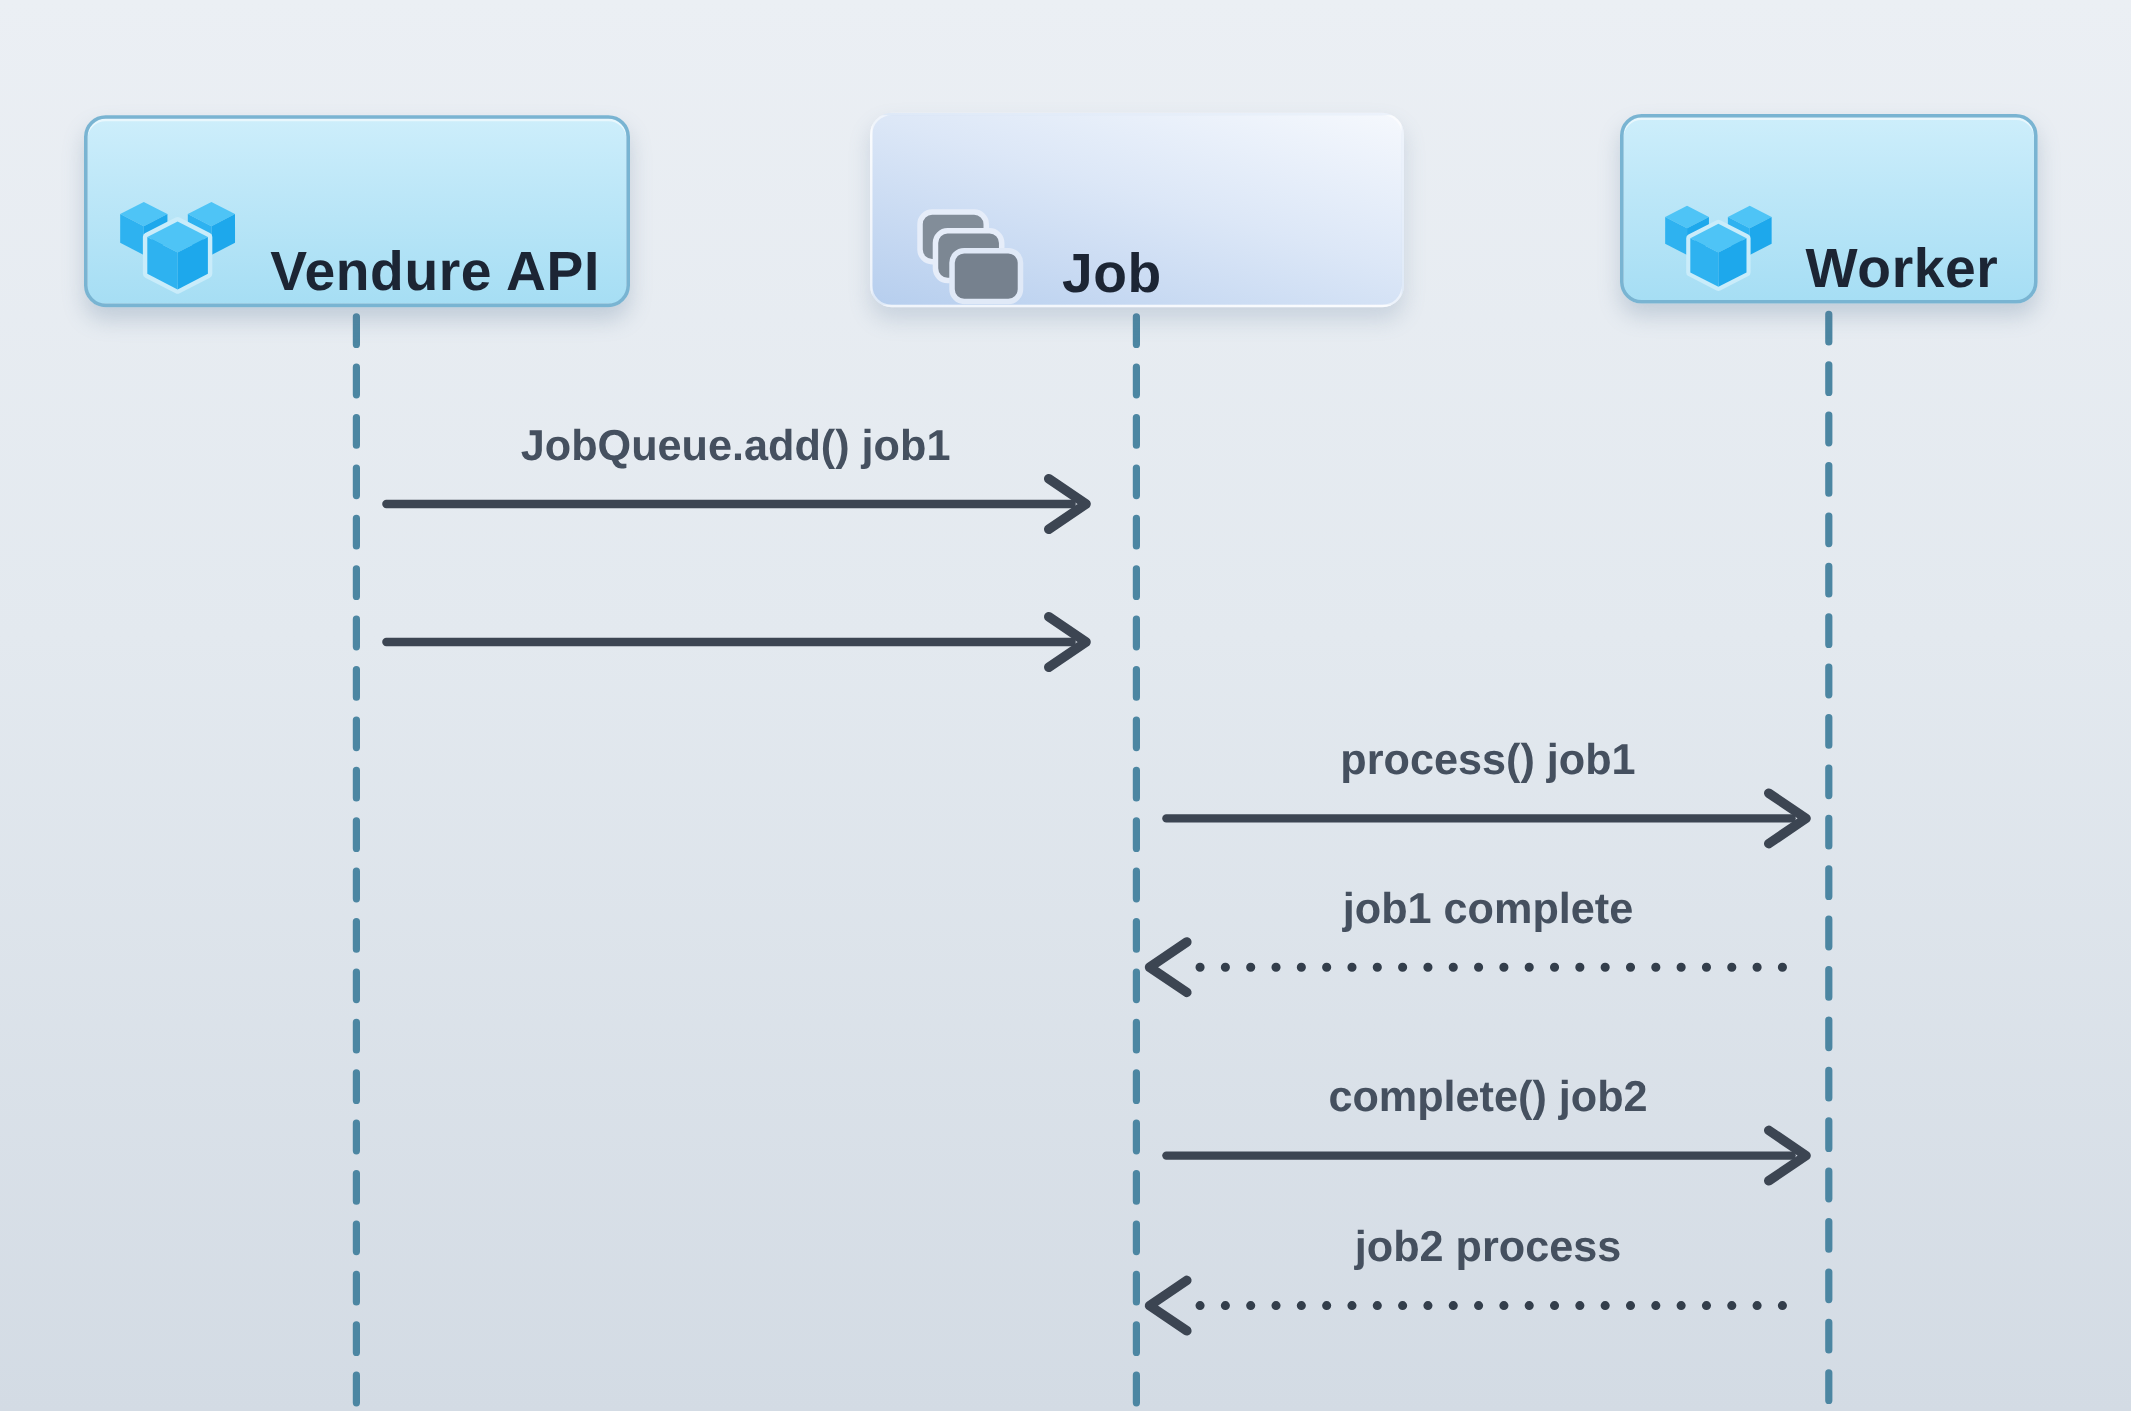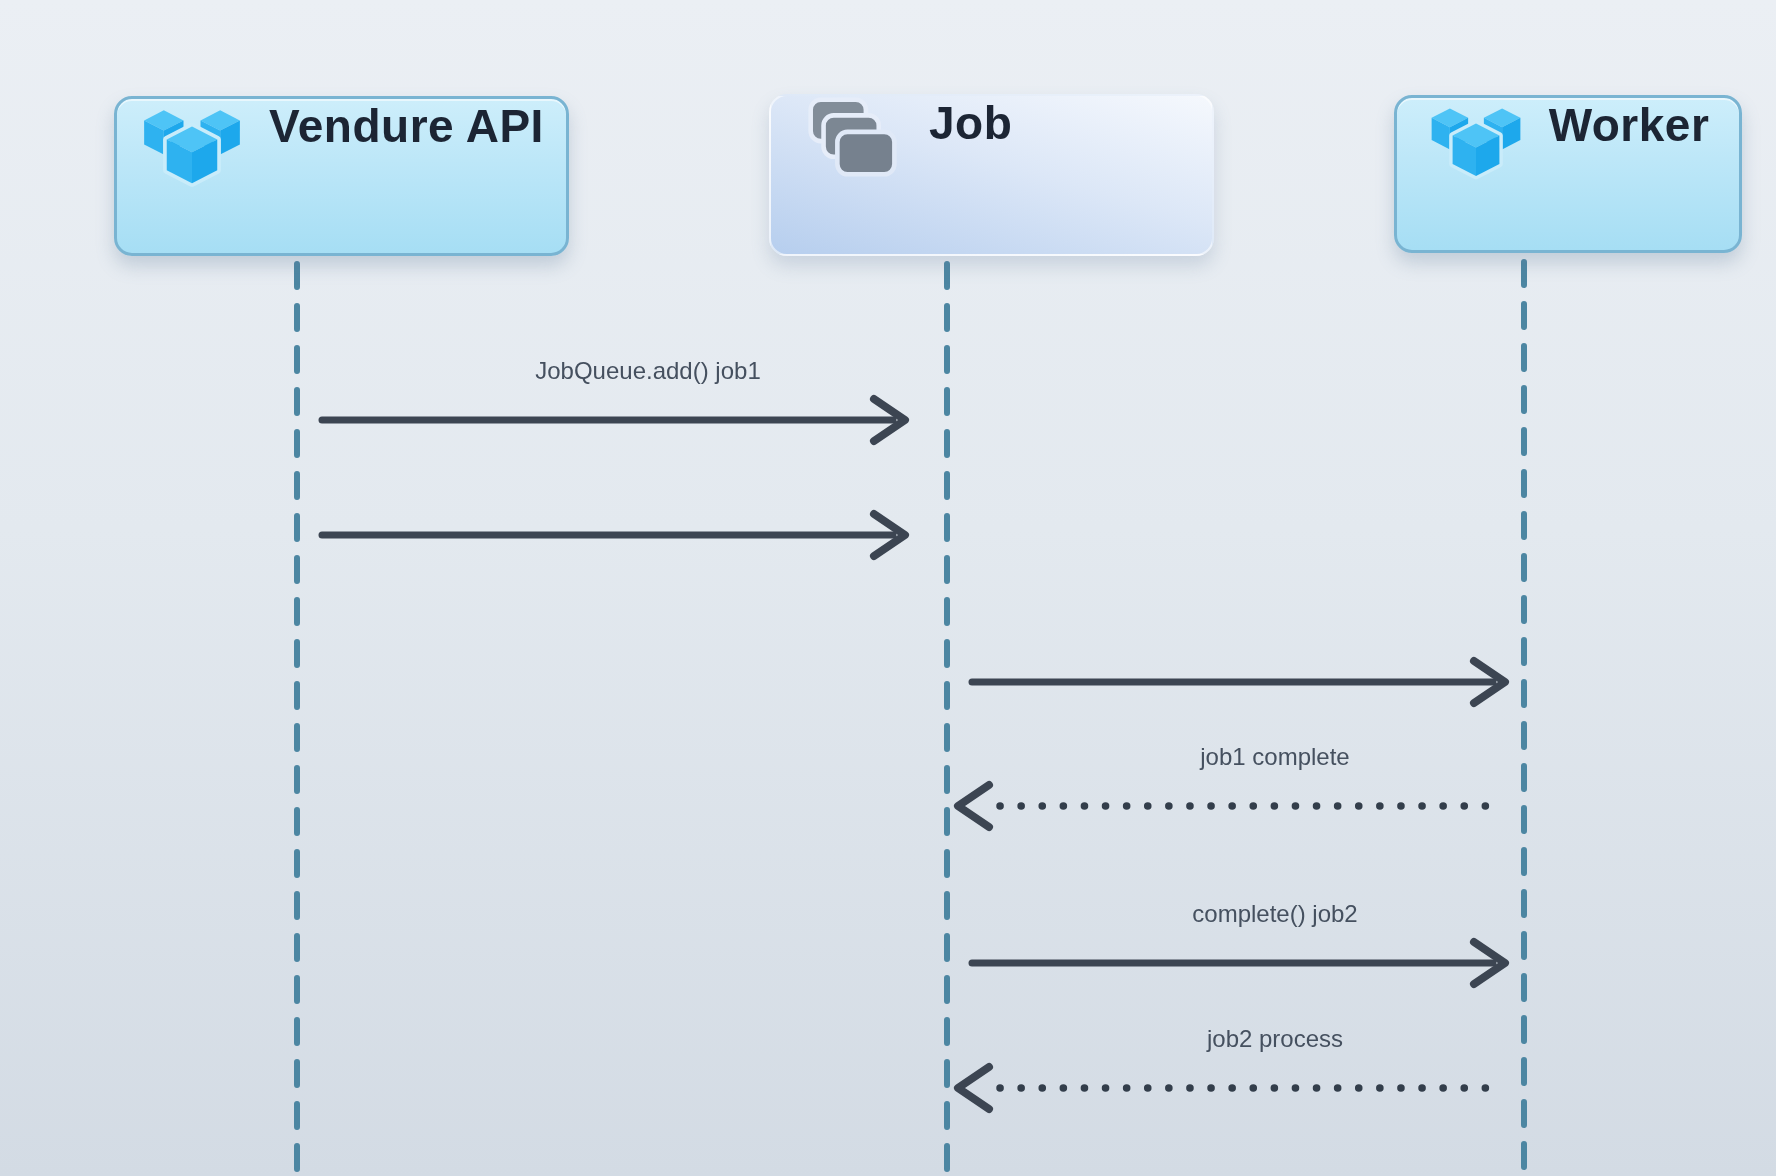--- a/index.html
+++ b/index.html
@@ -45,24 +45,23 @@
   .chevron {
     stroke: #3c4552;
     stroke-width: 8;
     stroke-linecap: round;
     stroke-linejoin: round;
     fill: none;
   }
   .actor {
     position: absolute;
     display: flex;
-    align-items: flex-start;
+    align-items: flex-end;
     border-radius: 18px;
     box-sizing: border-box;
-    margin-left: 44px;
   }
   .box-blue {
     background: linear-gradient(180deg, #cdeefb 0%, #bde7f8 40%, #a6def4 100%);
     border: 3px solid #79b4d2;
     box-shadow: 0 10px 18px rgba(96, 125, 153, 0.28), inset 0 2px 0 rgba(255,255,255,0.55);
     justify-content: center;
     gap: 24px;
   }
   .box-job {
     background: linear-gradient(196deg, #f5f8fd 0%, #dce7f7 45%, #b6ceee 100%);
@@ -75,25 +74,24 @@
   .actor-label {
     font-size: 46px;
     font-weight: 700;
     color: #1c2534;
     letter-spacing: 0.5px;
     white-space: nowrap;
   }
   .msg {
     position: absolute;
     transform: translate(-50%, -50%);
-    font-size: 24px;
-    font-weight: 400;
+    font-size: 36px;
+    font-weight: 700;
     color: #45505f;
     white-space: nowrap;
-    margin-left: 35px;
   }
   svg { display: block; }
 </style>
 </head>
 <body>
 
 <div id="stage">
 
   <svg width="0" height="0" style="position:absolute" aria-hidden="true">
     <defs>
@@ -168,17 +166,18 @@
   <div class="actor box-blue" style="left:1350px; top:95px; width:348px; height:158px;">
     <svg width="98" height="89" viewBox="0 0 100 92">
       <use href="#vcube" transform="translate(0,9) scale(0.46)"></use>
       <use href="#vcube" transform="translate(54,9) scale(0.46)"></use>
       <use href="#vcube-front" transform="translate(20.5,24) scale(0.59)"></use>
     </svg>
     <span class="actor-label">Worker</span>
   </div>
 
   <div class="msg" style="left:613px;  top:371px;">JobQueue.add() job1</div>
+  <div class="msg" style="left:1240px; top:633px;">process() job1</div>
   <div class="msg" style="left:1240px; top:757px;">job1 complete</div>
   <div class="msg" style="left:1240px; top:914px;">complete() job2</div>
   <div class="msg" style="left:1240px; top:1039px;">job2 process</div>
 
 </div>
 
 </body></html>

